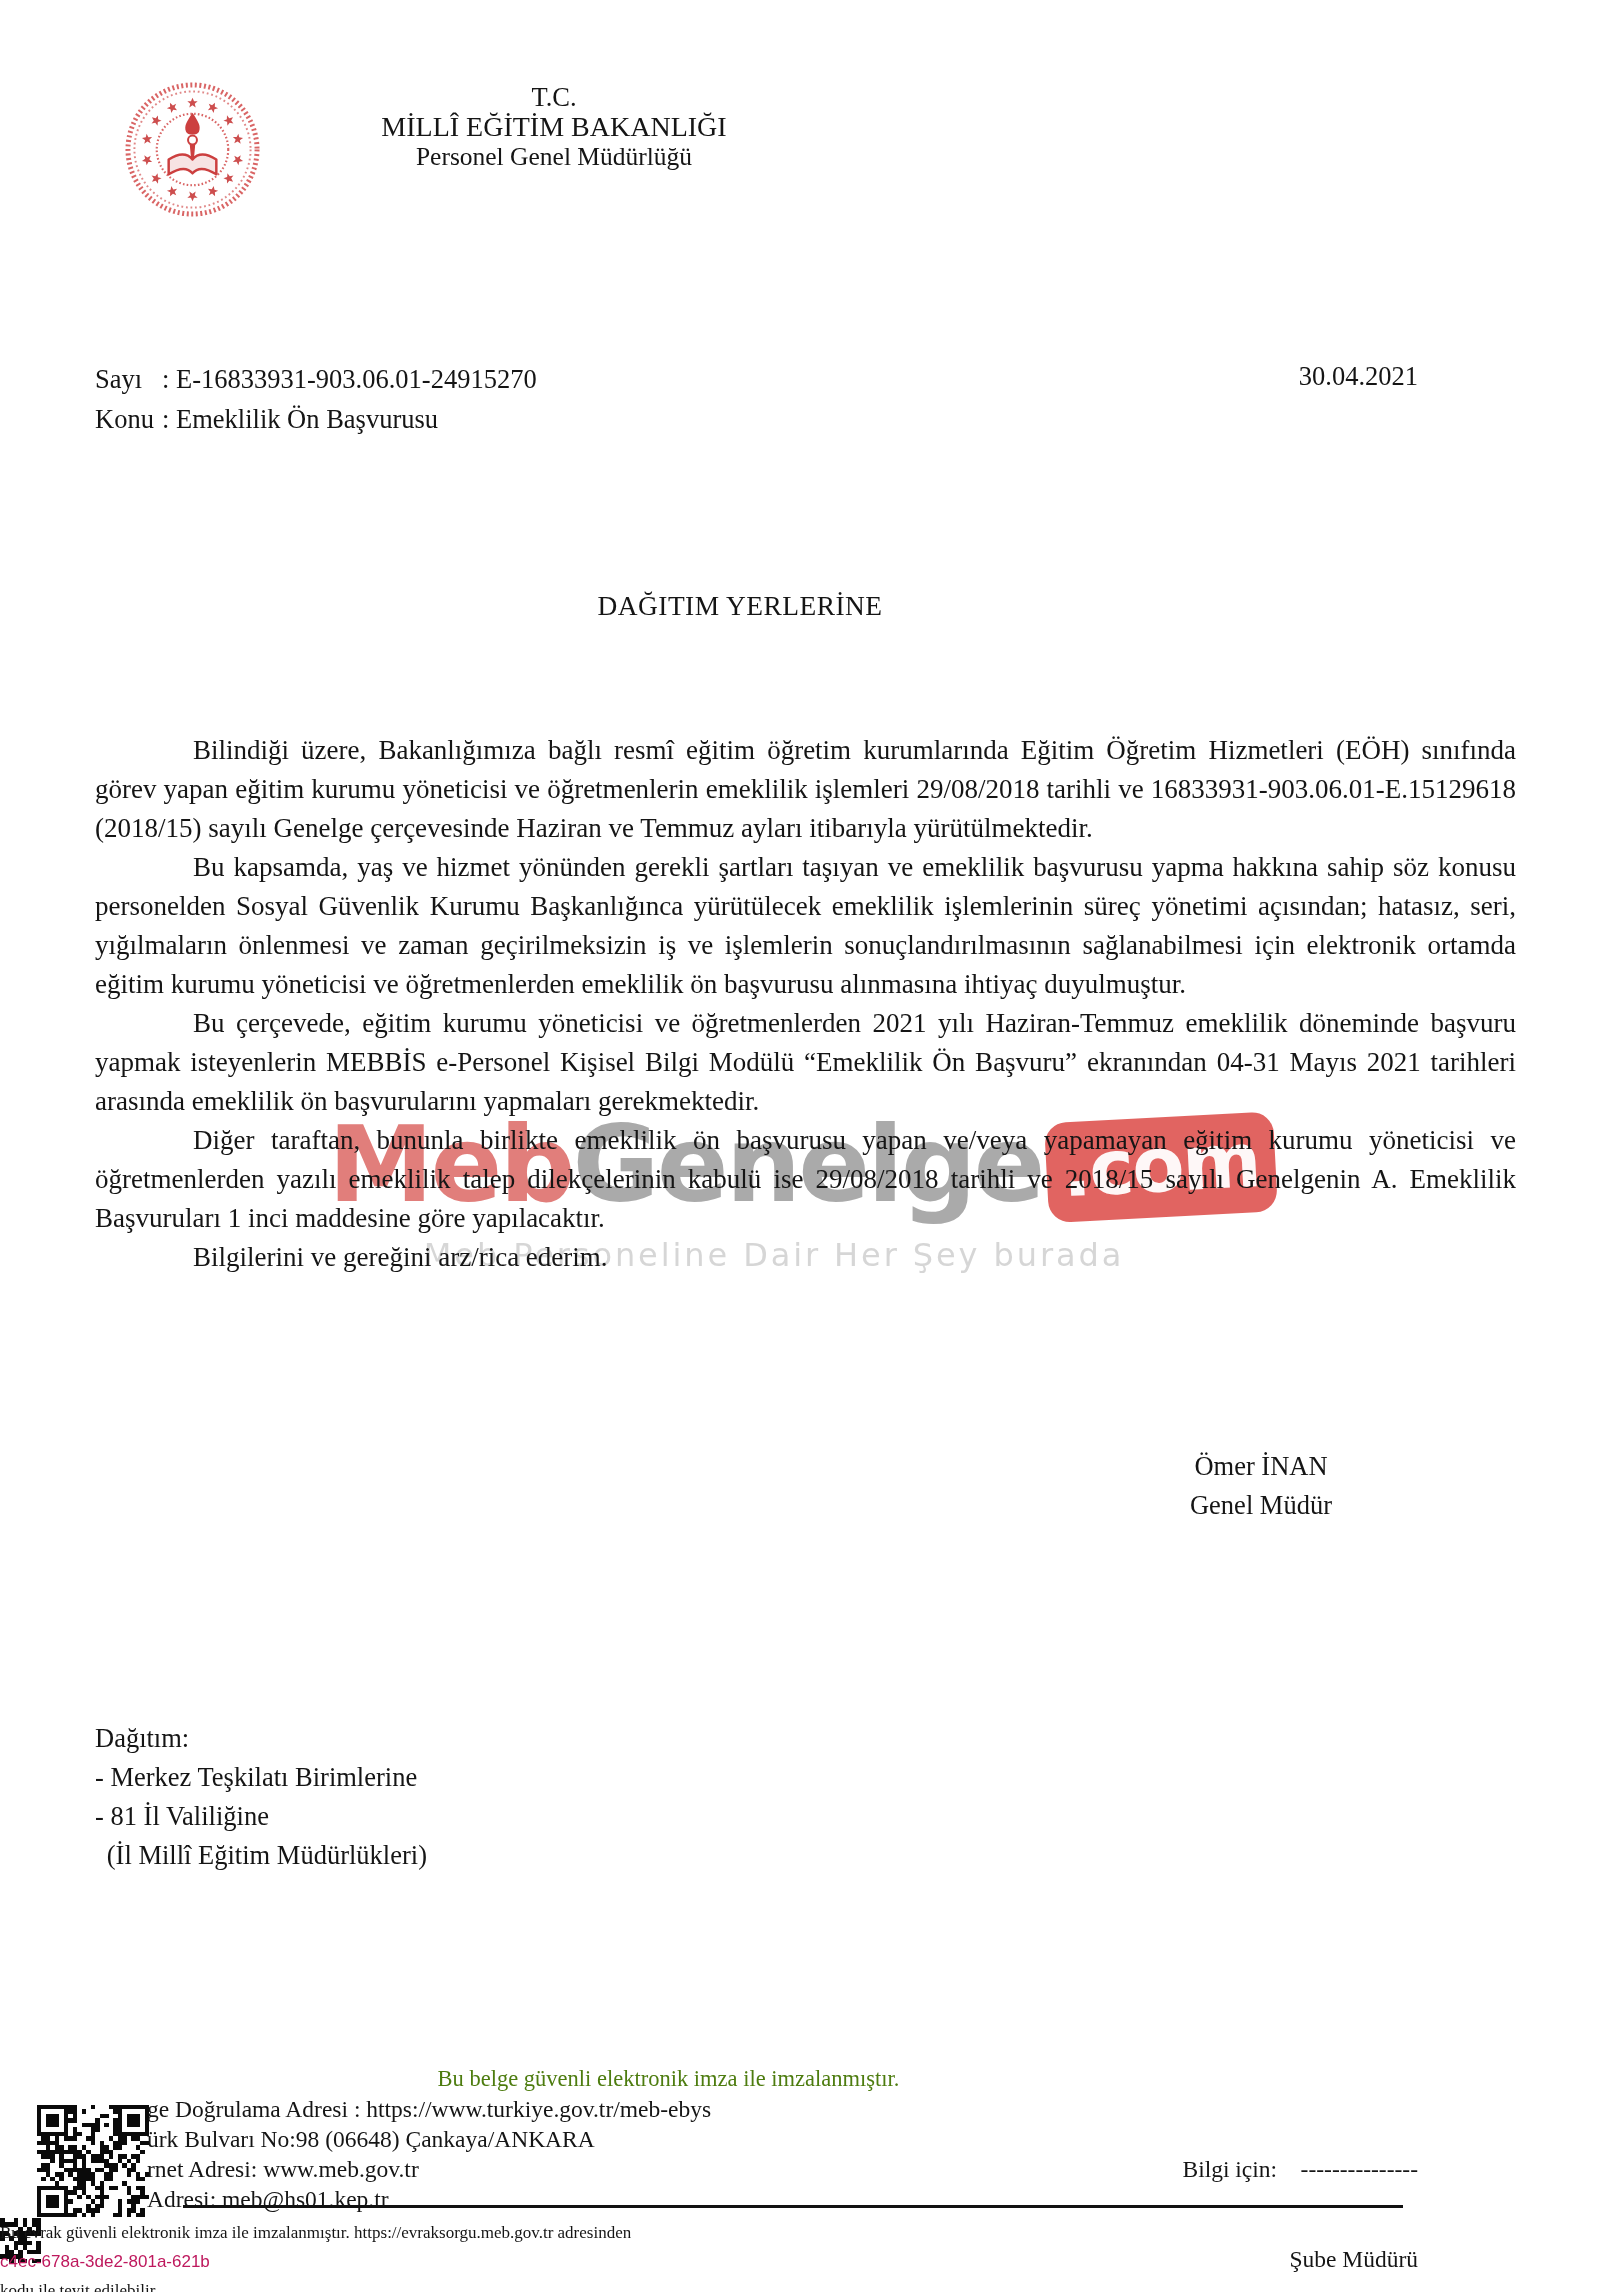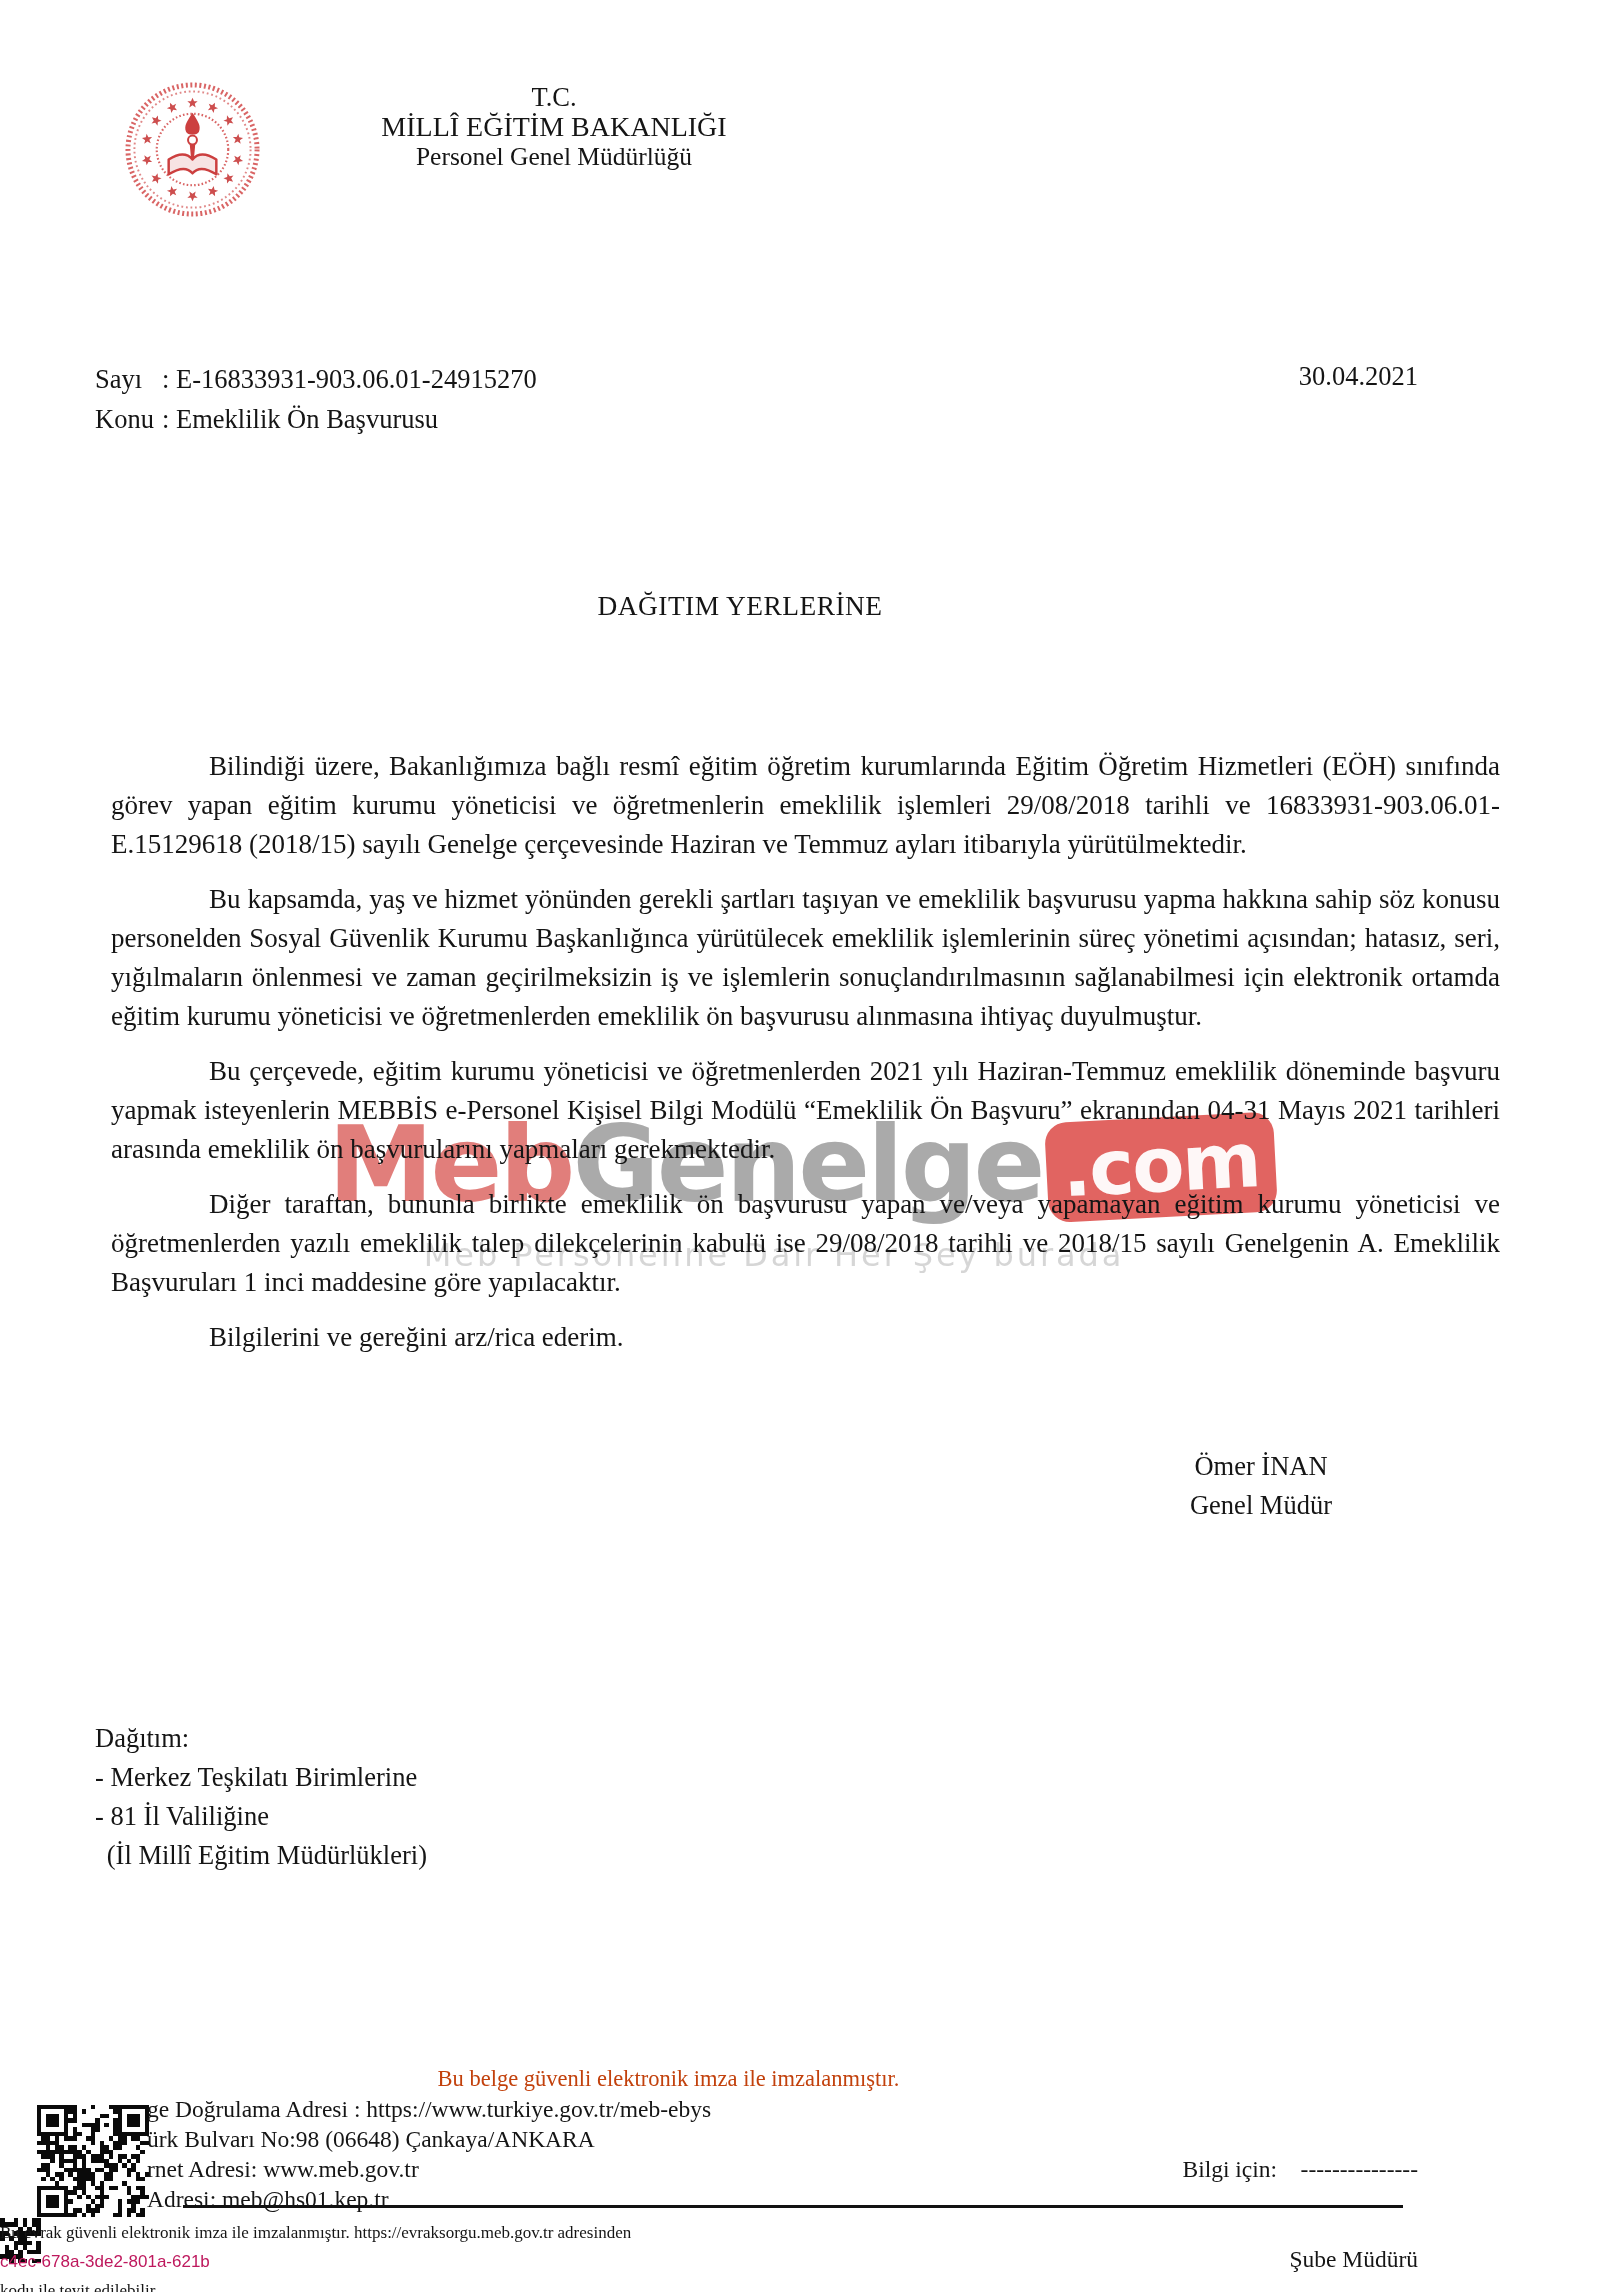--- a/index.html
+++ b/index.html
@@ -30,30 +30,30 @@
   .wm-big{font-size:106px;font-weight:bold;letter-spacing:-2.9px;white-space:nowrap;line-height:118px;}
   .wm-meb{color:rgba(217,90,86,.78);}
   .wm-personel{color:rgba(141,141,141,.75);}
   .wm-com{display:inline-block;background:rgba(219,66,62,.82);color:rgba(255,255,255,.95);
           font-size:76px;line-height:84px;padding:5.9px 15.7px 9.8px;border-radius:21.6px;
           transform:rotate(-3deg) translateY(-9.8px);margin-left:3.9px;letter-spacing:-2px;}
   .wm-sub{margin-top:9px;font-size:32px;letter-spacing:2.9px;color:rgba(130,130,130,.33);}
   
   .body-text{position:absolute;left:95px;top:731px;width:1421px;z-index:1;
              font-size:27px;line-height:39px;text-align:justify;}
-  .body-text p{margin:16px;text-indent:98px;}
+  .body-text p{margin:0;text-indent:98px;}
   
   .signature{position:absolute;left:1065px;top:1447px;width:392px;text-align:center;
              font-size:26.5px;line-height:39px;z-index:1;}
   
   .distribution{position:absolute;left:95px;top:1719px;font-size:26.5px;line-height:39px;z-index:1;}
   .dist-indent{padding-left:11.8px;}
   
   .esign{position:absolute;left:0;top:2066px;width:1337px;text-align:center;
-         font-size:22.5px;color:#c2410c;}
+         font-size:22.5px;color:#4d7c0f;}
   
   .qr{position:absolute;left:37px;top:2105px;width:112px;height:112px;}
   .qr-frag{position:absolute;left:0px;top:2217px;width:41px;height:47px;}
   .footer-left{position:absolute;left:147px;top:2094px;font-size:23.5px;line-height:30px;}
   .footer-right{position:absolute;right:203px;top:2094px;font-size:23.5px;line-height:30px;
                 text-align:right;white-space:pre;}
   .footer-divider{position:absolute;left:183px;top:2205px;width:1220px;height:2.9px;background:#111;}
   .verify{position:absolute;left:0;top:2223px;width:1621px;display:flex;
           justify-content:center;align-items:baseline;gap:8.8px;flex-direction:column;}
   .verify .v-txt{font-size:17px;}

